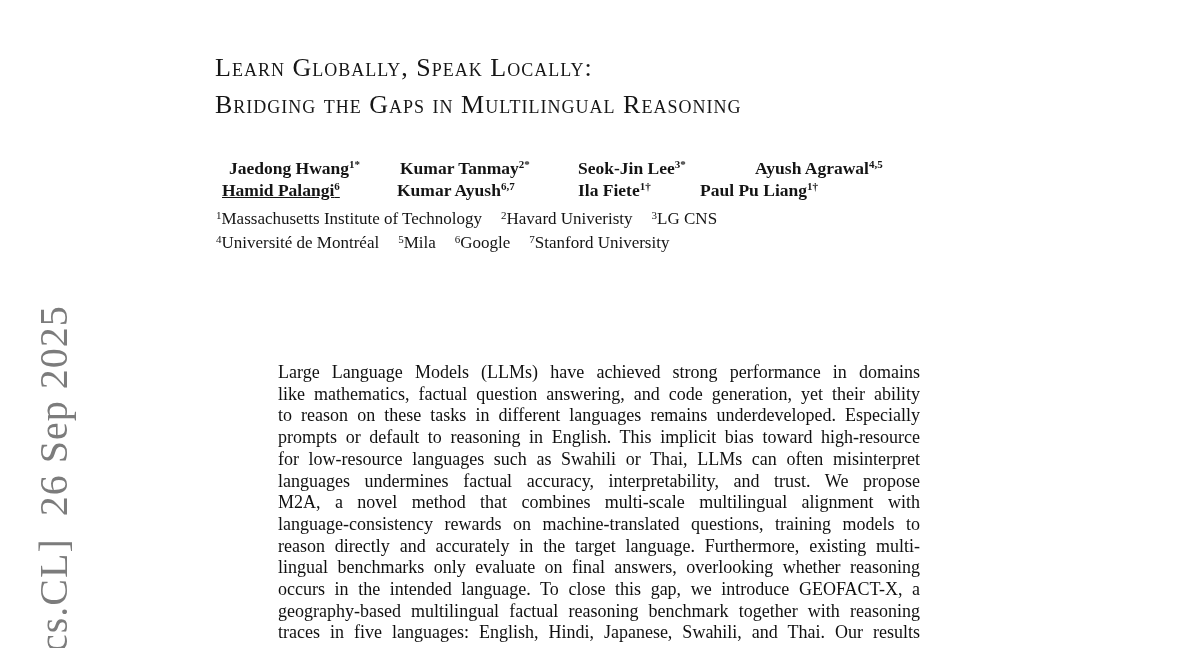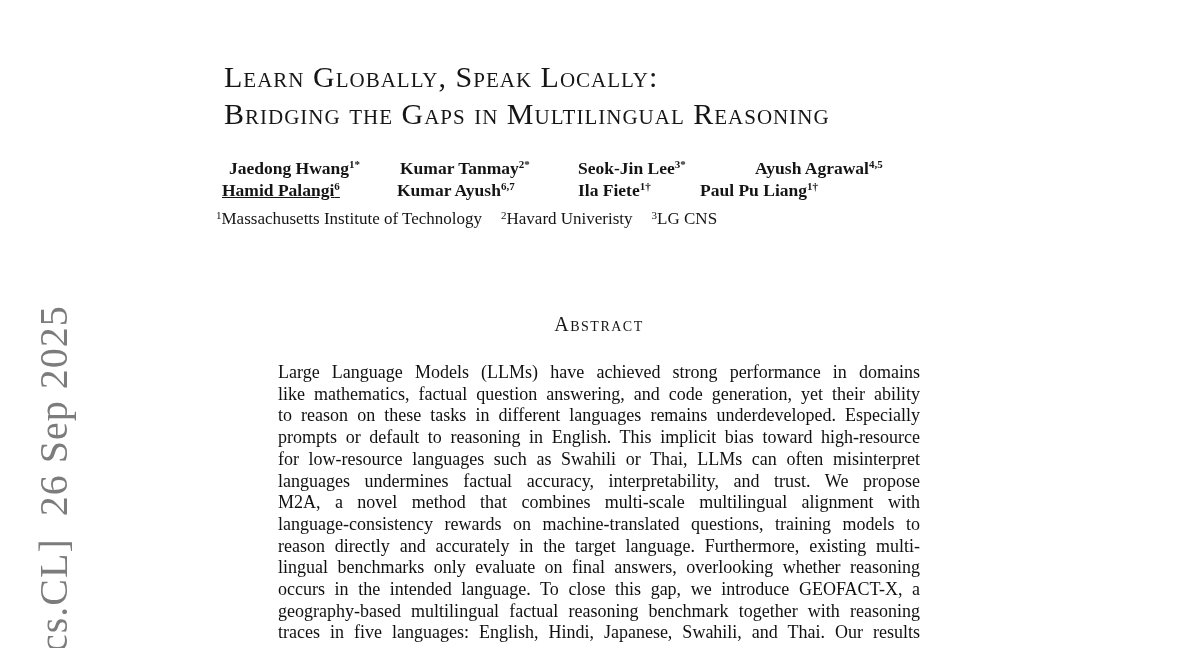--- a/index.html
+++ b/index.html
@@ -8,22 +8,22 @@
     font-family:"Liberation Serif","DejaVu Serif",serif;color:#111;
   }
   
   .watermark{
     position:absolute;left:30px;top:652px;
     transform:rotate(-90deg);transform-origin:0 0;
     font-size:40px;letter-spacing:1px;white-space:pre;color:#7c7c7c;
   }
   
   .title{
-    position:absolute;left:212px;top:46px;margin:12px;
-    font-size:30px;line-height:37px;font-weight:400;
+    position:absolute;left:212px;top:46px;margin:3px;
+    font-size:26px;line-height:37px;font-weight:400;
     font-variant:small-caps;letter-spacing:1px;color:#161616;
   }
   .title .t-line{display:block;white-space:nowrap;}
   
   .a-row{position:absolute;left:222px;height:22px;}
   .a-row1{top:158px;}
   .a-row2{top:180px;}
   .author{position:absolute;top:0;white-space:nowrap;font-weight:700;font-size:17.5px;color:#141414;}
   .a-row1 .author:nth-child(1){left:7px;}
   .a-row1 .author:nth-child(2){left:178px;}
@@ -72,23 +72,23 @@
       <div class="a-row a-row2">
         <span class="author">Hamid Palangi<sup>6</sup></span>
         <span class="author">Kumar Ayush<sup>6,7</sup></span>
         <span class="author">Ila Fiete<sup>1†</sup></span>
         <span class="author">Paul Pu Liang<sup>1†</sup></span>
       </div>
     </div>
 
   <div class="affils" id="affils">
       <div class="affil-row"><span class="affil"><sup>1</sup>Massachusetts Institute of Technology</span><span class="affil"><sup>2</sup>Havard Univeristy</span><span class="affil"><sup>3</sup>LG CNS</span></div>
+      <div class="affil-row"><span class="affil"><sup>4</sup>Université de Montréal</span><span class="affil"><sup>5</sup>Mila</span><span class="affil"><sup>6</sup>Google</span><span class="affil"><sup>7</sup>Stanford University</span></div>
     </div>
 
-  <div class="abs-head">Abstract</div>
 
   <div class="abs-body" id="abstract">
       <div class="abs-line">Large Language Models (LLMs) have achieved strong performance in domains</div>
       <div class="abs-line">like mathematics, factual question answering, and code generation, yet their ability</div>
       <div class="abs-line">to reason on these tasks in different languages remains underdeveloped. Especially</div>
       <div class="abs-line">prompts or default to reasoning in English. This implicit bias toward high-resource</div>
       <div class="abs-line">for low-resource languages such as Swahili or Thai, LLMs can often misinterpret</div>
       <div class="abs-line">languages undermines factual accuracy, interpretability, and trust. We propose</div>
       <div class="abs-line">M2A, a novel method that combines multi-scale multilingual alignment with</div>
       <div class="abs-line">language-consistency rewards on machine-translated questions, training models to</div>

